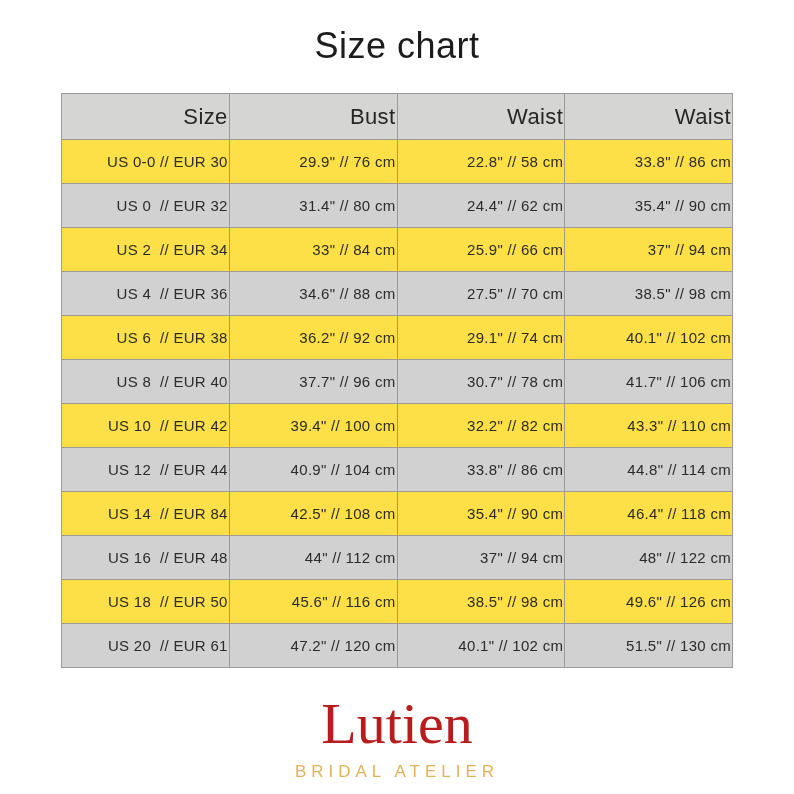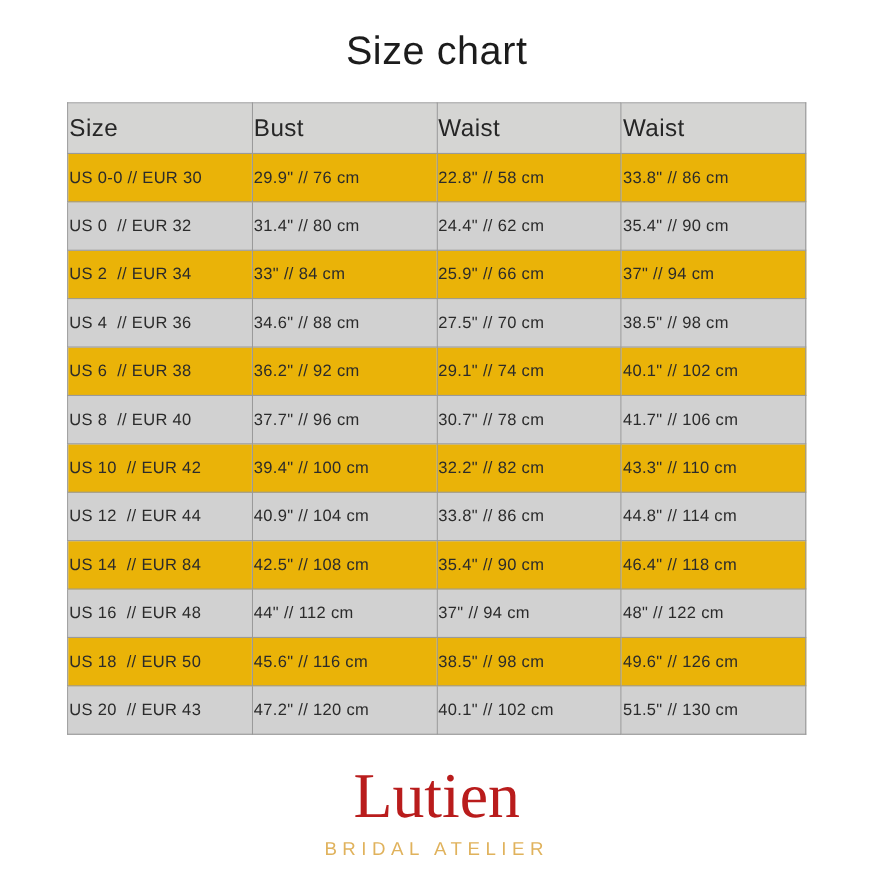--- a/index.html
+++ b/index.html
@@ -30,37 +30,37 @@
   }
   table.size-chart {
     border-collapse: collapse;
     margin: 0 auto;
     width: 672px;
     table-layout: fixed;
   }
   .size-chart th,
   .size-chart td {
     border: 1px solid #9a9a9a;
-    text-align: left;
+    text-align: right;
     vertical-align: middle;
   }
   .size-chart th {
     background: #d5d5d3;
     color: #262626;
     font-size: 22px;
     font-weight: 400;
     height: 43px;
     letter-spacing: 0.4px;
   }
   .size-chart td {
     color: #2b2b2b;
     font-size: 15px;
     height: 41px;
     letter-spacing: 0.3px;
-    background: #eab308;
+    background: #fde047;
   }
   .size-chart tbody tr:nth-child(even) td {
     background: #d1d1d1;
   }
   .size-chart td.size-cell {
     white-space: pre;
   }
   .brand {
     text-align: center;
     margin-top: 26px;
@@ -158,21 +158,21 @@
         <td>37" // 94 cm</td>
         <td>48" // 122 cm</td>
       </tr>
       <tr>
         <td class="size-cell">US 18  // EUR 50</td>
         <td>45.6" // 116 cm</td>
         <td>38.5" // 98 cm</td>
         <td>49.6" // 126 cm</td>
       </tr>
       <tr>
-        <td class="size-cell">US 20  // EUR 43</td>
+        <td class="size-cell">US 20  // EUR 61</td>
         <td>47.2" // 120 cm</td>
         <td>40.1" // 102 cm</td>
         <td>51.5" // 130 cm</td>
       </tr>
     </tbody>
   </table>
 
   <div class="brand">
     <div class="brand-name">Lutien</div>
     <div class="brand-tagline">BRIDAL ATELIER</div>

